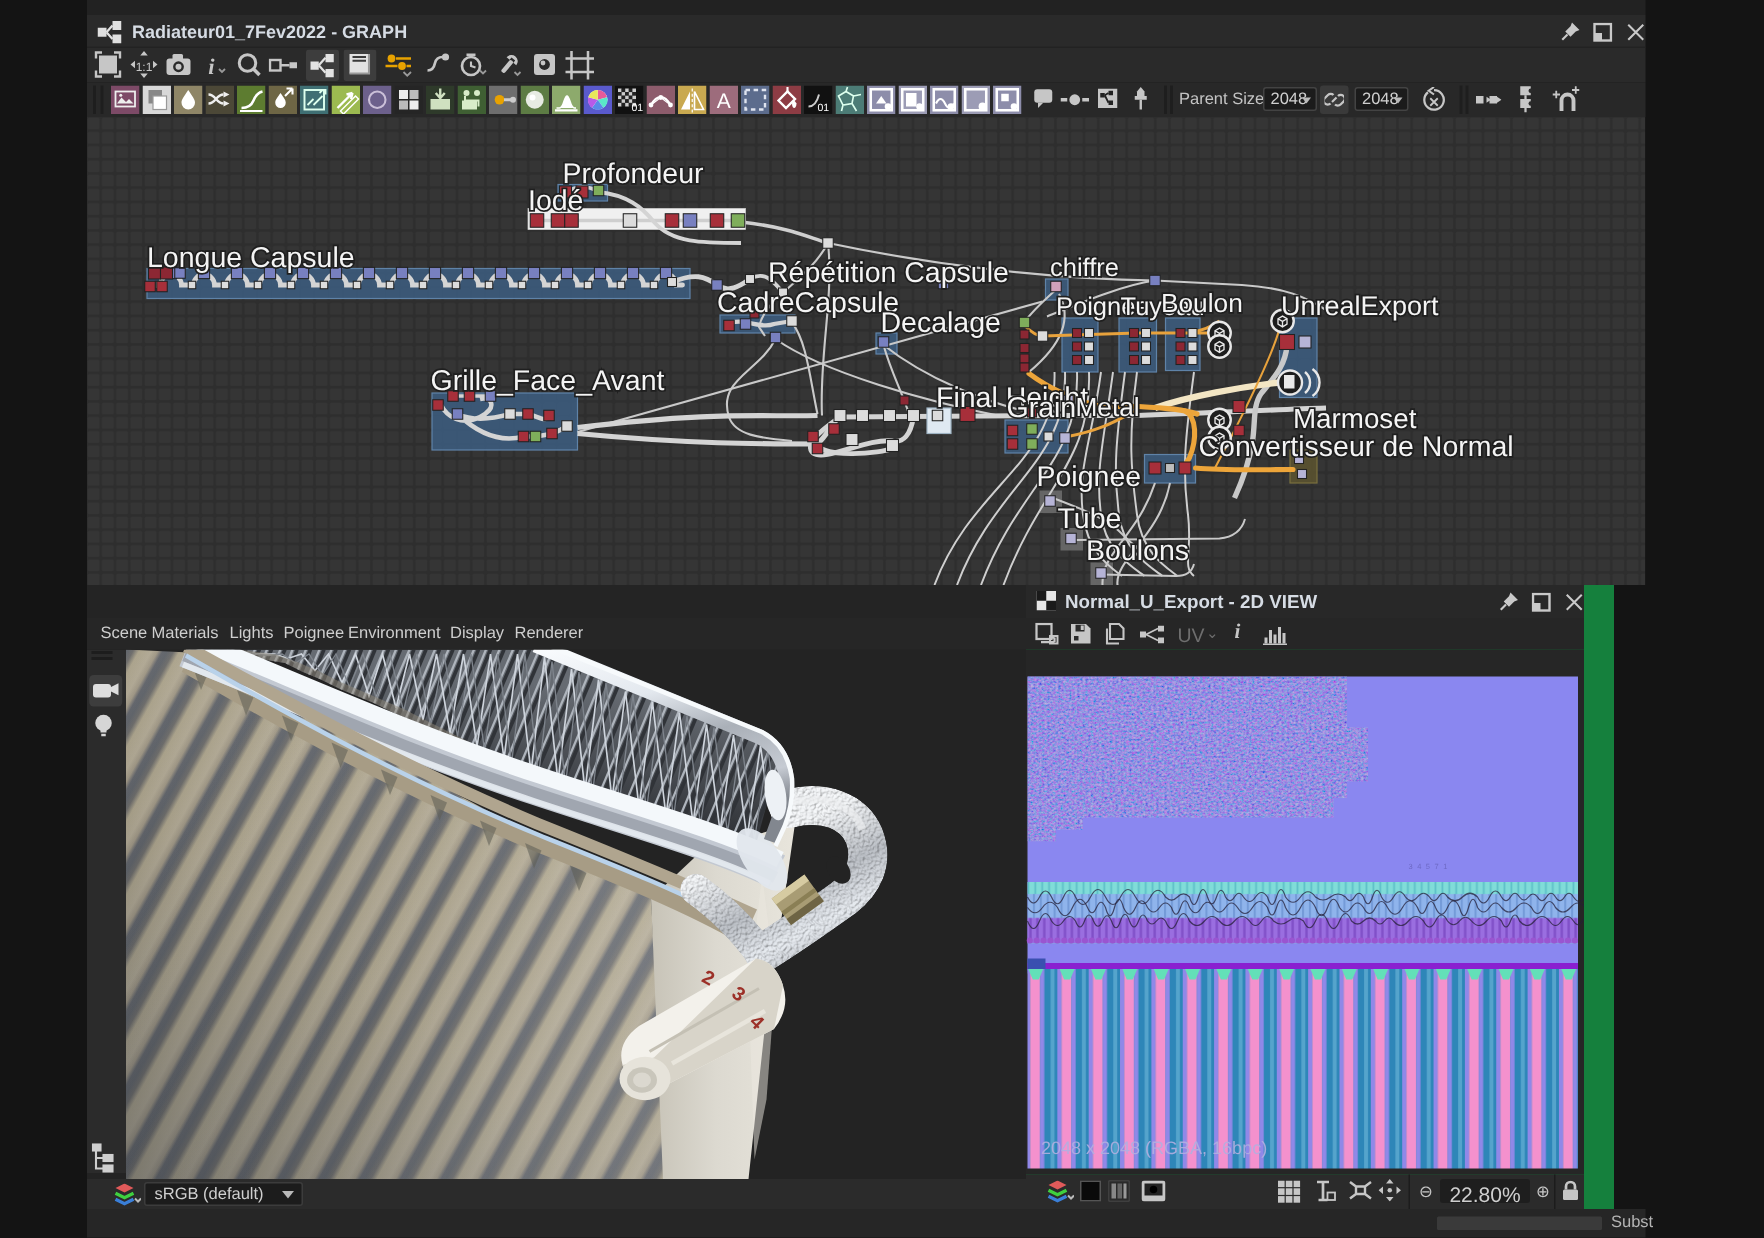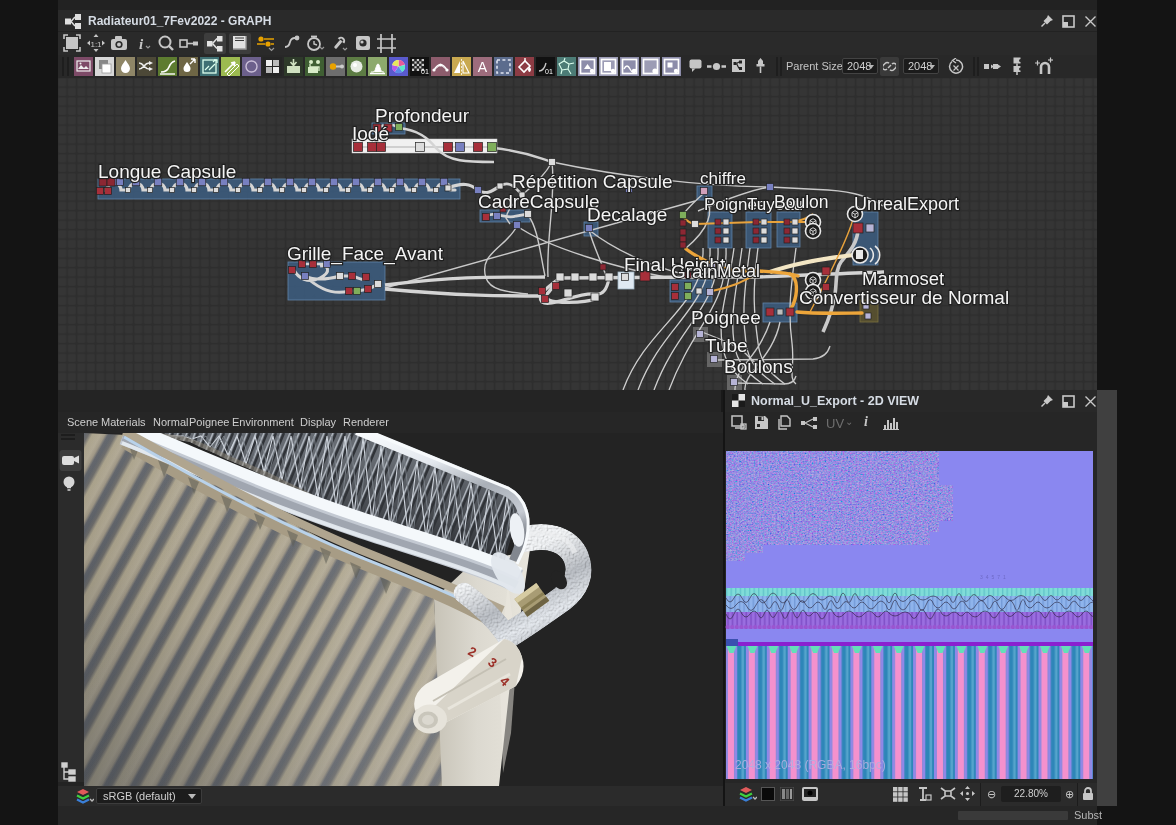--- a/index.html
+++ b/index.html
@@ -585,21 +585,21 @@
         <text x="741" y="226" font-size="19" fill="#f4f4f4" stroke="#1f1f1f" stroke-width="2.3" paint-order="stroke" font-family="Liberation Sans, sans-serif">Convertisseur de Normal</text>
         <text x="633" y="246" font-size="19" fill="#f4f4f4" stroke="#1f1f1f" stroke-width="2.3" paint-order="stroke" font-family="Liberation Sans, sans-serif">Poignee</text>
         <text x="647" y="274" font-size="19" fill="#f4f4f4" stroke="#1f1f1f" stroke-width="2.3" paint-order="stroke" font-family="Liberation Sans, sans-serif">Tube</text>
         <text x="666" y="295" font-size="19" fill="#f4f4f4" stroke="#1f1f1f" stroke-width="2.3" paint-order="stroke" font-family="Liberation Sans, sans-serif">Boulons</text>
       </svg>
     </div>
     <div class="abs" style="left:58px;top:390px;width:665px;height:416px;background:#242424;border-right:2px solid #191919">
       <div class="abs" style="left:0;top:22px;width:665px;height:21px;background:#262626;font-size:11px;color:#cecece">
         <span class="abs" style="left:9px;top:4px">Scene</span>
         <span class="abs" style="left:43px;top:4px">Materials</span>
-        <span class="abs" style="left:95px;top:4px">Normal</span>
+        <span class="abs" style="left:95px;top:4px">Lights</span>
         <span class="abs" style="left:131px;top:4px">Poignee</span>
         <span class="abs" style="left:174px;top:4px">Environment</span>
         <span class="abs" style="left:242px;top:4px">Display</span>
         <span class="abs" style="left:285px;top:4px">Renderer</span>
       </div>
       <div class="abs" style="left:0;top:43px;width:665px;height:353px;overflow:hidden">
         <svg width="665" height="353" viewBox="0 0 665 353" style="position:absolute;left:0;top:0">
           <defs>
 <linearGradient id="ribs" x1="0" y1="0" x2="20.8" y2="11.5" spreadMethod="repeat" gradientUnits="userSpaceOnUse">
   <stop offset="0" stop-color="#60646a"></stop>
@@ -826,21 +826,21 @@
       <div class="abs" style="left:0;top:396px;width:665px;height:20px;background:#2b2b2b">
         <svg class="abs" style="left:18px;top:3px" width="18" height="15" viewBox="0 0 18 15">
           <path d="M7,0 L13,3 L7,6 L1,3 Z" fill="#e05a5a"></path>
           <path d="M1,6.5 L7,9.5 L13,6.5" fill="none" stroke="#3fd03f" stroke-width="2.2"></path>
           <path d="M1,10.5 L7,13.5 L13,10.5" fill="none" stroke="#3a7fd8" stroke-width="2.2"></path>
           <path d="M14,10 l2,2 l2,-2" fill="none" stroke="#bbb" stroke-width="1.3"></path>
         </svg>
         <div class="abs" style="left:38px;top:2px;width:106px;height:16px;background:#1c1c1c;border:1px solid #3c3c3c;border-radius:2px;color:#cfcfcf;font-size:11px;padding:1px 0 0 6px">sRGB (default)<span class="abs" style="right:5px;top:5px;width:0;height:0;border-left:4px solid transparent;border-right:4px solid transparent;border-top:5px solid #b9b9b9"></span></div>
       </div>
     </div>
-    <div class="abs" style="left:725px;top:390px;width:392px;height:416px;background:#404040">
+    <div class="abs" style="left:684px;top:390px;width:392px;height:416px;background:#15803d">
       <div class="abs" style="left:0;top:0;width:372px;height:22px;background:#282828">
         <svg class="abs" style="left:7px;top:4px" width="13" height="13">
           <rect width="13" height="13" fill="#e6e6e6"></rect>
           <rect x="0" y="0" width="6.5" height="6.5" fill="#1a1a1a"></rect>
           <rect x="6.5" y="6.5" width="6.5" height="6.5" fill="#1a1a1a"></rect>
         </svg>
         <span class="abs" style="left:26px;top:4px;font-size:12.5px;font-weight:bold;color:#d6dce4">Normal_U_Export - 2D VIEW</span>
         <svg class="abs" style="left:315px;top:4px" width="14" height="14" viewBox="0 0 14 14">
           <path d="M8,1 L13,6 L10.5,7 L7,10.5 L3.5,7 L7,3.5 Z" fill="#c9c9c9"></path>
           <path d="M5,9 L1.5,12.5" stroke="#c9c9c9" stroke-width="1.4"></path>
@@ -1060,21 +1060,21 @@
         </svg>
         <svg class="abs" style="left:215px;top:4px" width="16" height="13" viewBox="0 0 16 13">
           <path d="M1,1 L5,4 L11,4 L15,1 M1,12 L5,9 L11,9 L15,12 M5,4 L5,9 M11,4 L11,9" stroke="#c6c6c6" stroke-width="1.6" fill="none"></path>
         </svg>
         <svg class="abs" style="left:235px;top:3px" width="15" height="15" viewBox="0 0 15 15">
           <path d="M7.5,0 L10,3 H5 Z M7.5,15 L10,12 H5 Z M0,7.5 L3,5 V10 Z M15,7.5 L12,5 V10 Z" fill="#c6c6c6"></path>
           <circle cx="7.5" cy="7.5" r="1.5" fill="#c6c6c6"></circle>
         </svg>
         <div class="abs" style="left:255px;top:0;width:1px;height:23px;background:#1c1c1c"></div>
         <span class="abs" style="left:262px;top:5px;color:#c6c6c6;font-size:11px">⊖</span>
-        <div class="abs" style="left:276px;top:3px;width:60px;height:16px;background:#1e1e1e;border-radius:2px;color:#cfcfcf;font-size:10px;text-align:center;padding-top:2px">22.80%</div>
+        <div class="abs" style="left:276px;top:3px;width:60px;height:16px;background:#1e1e1e;border-radius:2px;color:#cfcfcf;font-size:14px;text-align:center;padding-top:2px">22.80%</div>
         <span class="abs" style="left:340px;top:5px;color:#c6c6c6;font-size:11px">⊕</span>
         <div class="abs" style="left:352px;top:0;width:1px;height:23px;background:#1c1c1c"></div>
         <svg class="abs" style="left:357px;top:4px" width="12" height="14" viewBox="0 0 12 14">
           <rect x="1" y="6" width="10" height="7" rx="1" fill="#c6c6c6"></rect>
           <path d="M3,6 V4 a3,3 0 0 1 6,0 V6" fill="none" stroke="#c6c6c6" stroke-width="1.8"></path>
         </svg>
       </div>
     </div>
     <div class="abs" style="left:58px;top:806px;width:1039px;height:19px;background:#262626">
       <div class="abs" style="left:900px;top:5px;width:110px;height:9px;background:#3a3a3a;border-radius:1px"></div>

